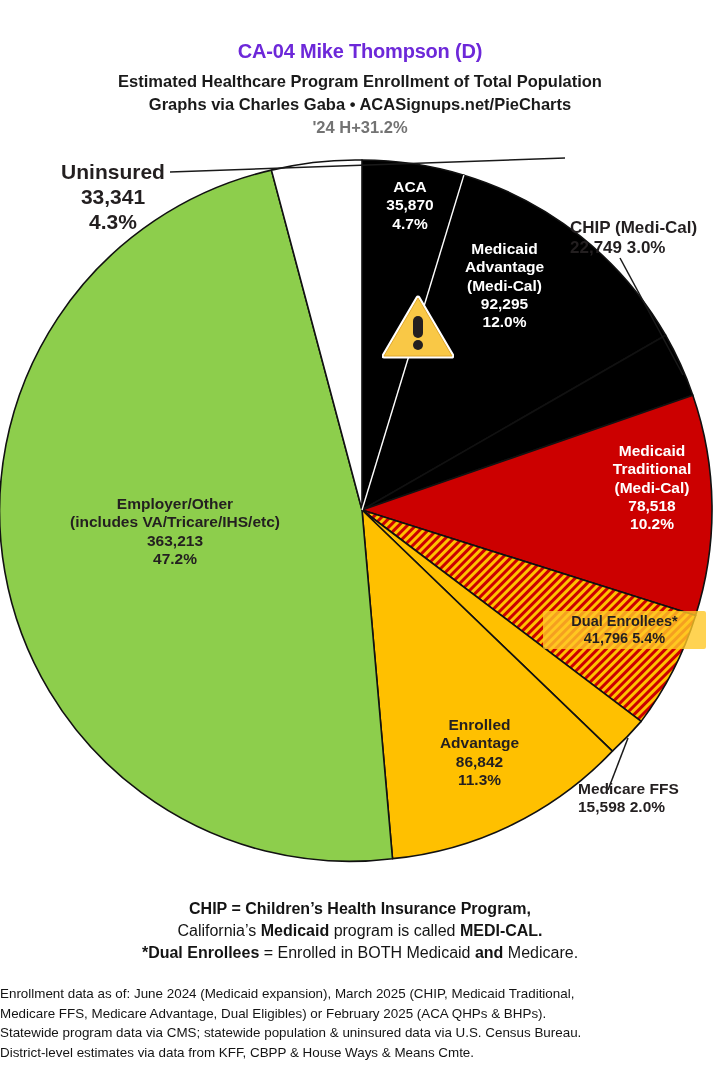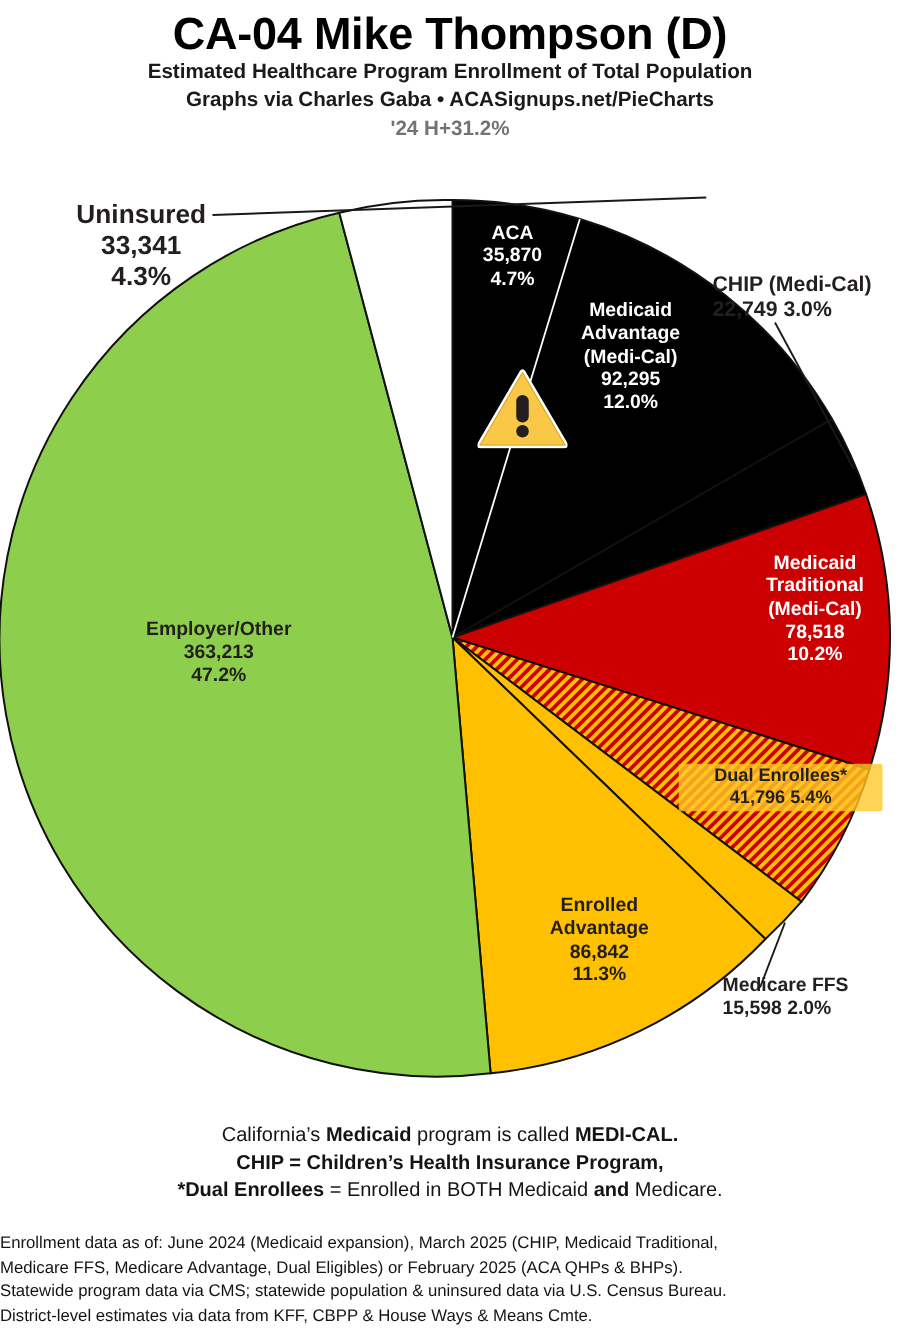--- a/index.html
+++ b/index.html
@@ -18,25 +18,26 @@
 
   
   #header {
     position: absolute;
     top: 0; left: 0;
     width: 720px;
     text-align: center;
     padding-top: 10px;
   }
   #chart-title {
-    font-size: 36px;
-    font-weight: bold;
-    color: #000000;
+    font-size: 20px;
+    font-weight: bold;
+    color: #6d28d9;
     letter-spacing: -0.2px;
     line-height: 34px;
+    margin-top: 24px;
   }
   #chart-subtitle-1 {
     font-size: 16.5px;
     font-weight: bold;
     color: #1a1a1a;
     line-height: 23px;
     margin-top: 2px;
   }
   #chart-subtitle-2 {
     font-size: 16.5px;
@@ -260,38 +261,39 @@
 
   <div class="slice-label lbl-dark" id="label-medicare-advantage">
     <span class="ln">Enrolled</span>
     <span class="ln">Advantage</span>
     <span class="ln">86,842</span>
     <span class="ln">11.3%</span>
   </div>
 
   <div class="slice-label lbl-dark" id="label-employer">
     <span class="ln">Employer/Other</span>
+    <span class="ln">(includes VA/Tricare/IHS/etc)</span>
     <span class="ln">363,213</span>
     <span class="ln">47.2%</span>
   </div>
 
   <svg id="warning-badge" viewBox="0 0 72 64">
     <path d="M36 3 L70 61 L2 61 Z" fill="#F9C846" stroke="#ffffff" stroke-width="5" stroke-linejoin="round"></path>
     <path d="M36 3 L70 61 L2 61 Z" fill="#F9C846" stroke="#E0A92C" stroke-width="1" stroke-linejoin="round"></path>
     <rect x="31" y="21" width="10" height="22" rx="5" fill="#231f20"></rect>
     <circle cx="36" cy="50" r="5" fill="#231f20"></circle>
   </svg>
 </div>
 
 <div id="footnote-block">
   <div class="fn-line">
+    <b>CHIP = Children’s Health Insurance Program,</b>
+  </div>
+  <div class="fn-line">
     <span>California’s </span><b>Medicaid</b><span> program is called </span><b>MEDI-CAL.</b>
-  </div>
-  <div class="fn-line">
-    <b>CHIP = Children’s Health Insurance Program,</b>
   </div>
   <div class="fn-line">
     <b>*Dual Enrollees</b><span> = Enrolled in BOTH Medicaid </span><b>and</b><span> Medicare.</span>
   </div>
 </div>
 
 <div id="source-block">
   <div class="src-line">Enrollment data as of: June 2024 (Medicaid expansion), March 2025 (CHIP, Medicaid Traditional,</div>
   <div class="src-line">Medicare FFS, Medicare Advantage, Dual Eligibles) or February 2025 (ACA QHPs &amp; BHPs).</div>
   <div class="src-line">Statewide program data via CMS; statewide population &amp; uninsured data via U.S. Census Bureau.</div>

